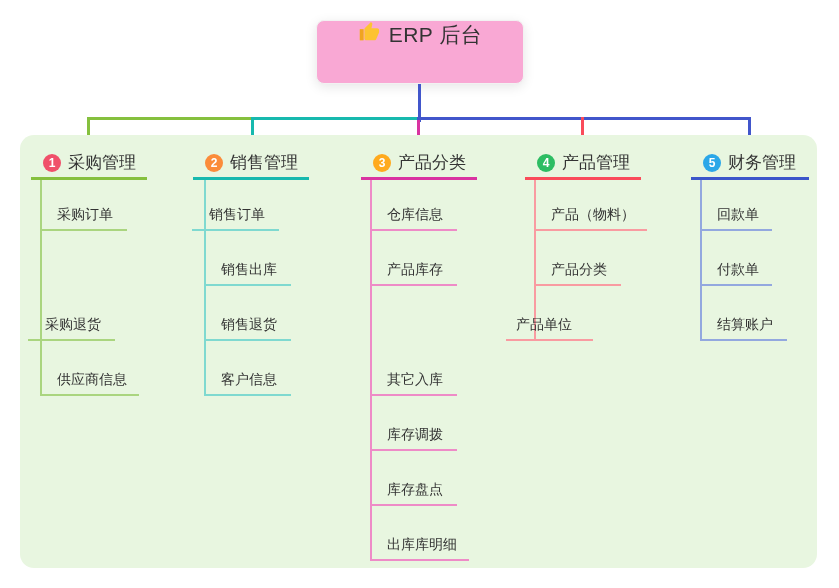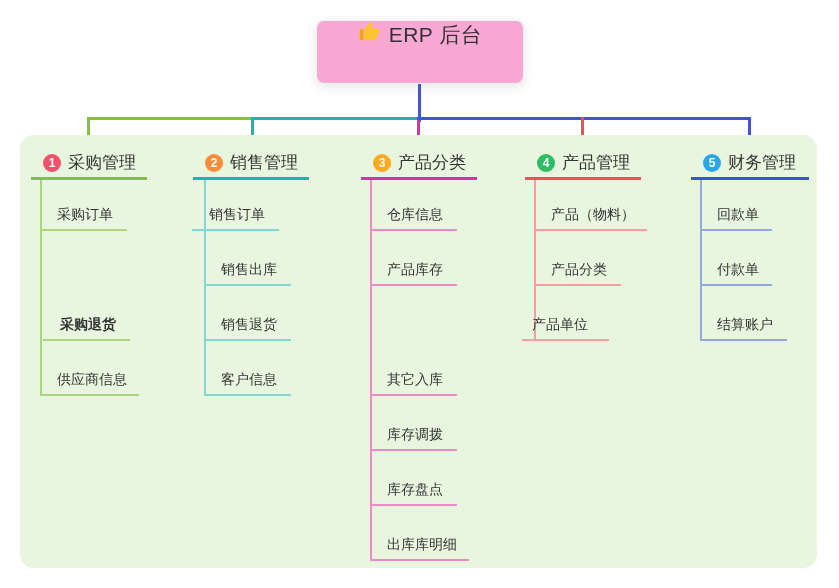--- a/index.html
+++ b/index.html
@@ -57,21 +57,21 @@
   <div class="line" style="left: 748px; top: 117px; width: 3px; height: 31px; background-color: rgb(65, 86, 203);"></div>
 
   <div class="panel" style="background-color: rgb(232, 246, 224);"></div>
 
   <div class="branch-header" style="left: 31px; width: 116px; border-bottom-color: rgb(133, 192, 62);">
     <span class="badge" style="background-color: rgb(240, 80, 106);">1</span>
     <span class="branch-label">采购管理</span>
   </div>
   <div class="line" style="left: 40px; top: 180px; width: 2px; height: 216px; background-color: rgb(170, 213, 127);"></div>
   <div class="child" style="left: 40px; top: 197px; width: 87px; border-bottom-color: rgb(170, 213, 127);">采购订单</div>
-  <div class="child" style="left: 43px; top: 307px; width: 87px; border-bottom-color: rgb(170, 213, 127); font-weight: bold;">采购退货</div>
+  <div class="child" style="left: 28px; top: 307px; width: 87px; border-bottom-color: rgb(170, 213, 127);">采购退货</div>
   <div class="child" style="left: 40px; top: 362px; width: 99px; border-bottom-color: rgb(170, 213, 127);">供应商信息</div>
 
   <div class="branch-header" style="left: 193px; width: 116px; border-bottom-color: rgb(23, 185, 174);">
     <span class="badge" style="background-color: rgb(251, 140, 58);">2</span>
     <span class="branch-label">销售管理</span>
   </div>
   <div class="line" style="left: 204px; top: 180px; width: 2px; height: 216px; background-color: rgb(127, 217, 208);"></div>
   <div class="child" style="left: 192px; top: 197px; width: 87px; border-bottom-color: rgb(127, 217, 208);">销售订单</div>
   <div class="child" style="left: 204px; top: 252px; width: 87px; border-bottom-color: rgb(127, 217, 208);">销售出库</div>
   <div class="child" style="left: 204px; top: 362px; width: 87px; border-bottom-color: rgb(127, 217, 208);">客户信息</div>
@@ -89,21 +89,21 @@
   <div class="child" style="left: 370px; top: 472px; width: 87px; border-bottom-color: rgb(238, 139, 199);">库存盘点</div>
   <div class="child" style="left: 370px; top: 527px; width: 99px; border-bottom-color: rgb(238, 139, 199);">出库库明细</div>
 
   <div class="branch-header" style="left: 525px; width: 116px; border-bottom-color: rgb(250, 75, 90);">
     <span class="badge" style="background-color: rgb(45, 189, 99);">4</span>
     <span class="branch-label">产品管理</span>
   </div>
   <div class="line" style="left: 534px; top: 180px; width: 2px; height: 161px; background-color: rgb(249, 155, 161);"></div>
   <div class="child" style="left: 534px; top: 197px; width: 113px; border-bottom-color: rgb(249, 155, 161);">产品（物料）</div>
   <div class="child" style="left: 534px; top: 252px; width: 87px; border-bottom-color: rgb(249, 155, 161);">产品分类</div>
-  <div class="child" style="left: 522px; top: 307px; width: 87px; border-bottom-color: rgb(249, 155, 161); padding-left: 10px;">产品单位</div>
+  <div class="child" style="left: 506px; top: 307px; width: 87px; border-bottom-color: rgb(249, 155, 161); padding-left: 10px;">产品单位</div>
 
   <div class="branch-header" style="left: 691px; width: 118px; border-bottom-color: rgb(60, 86, 202);">
     <span class="badge" style="background-color: rgb(43, 167, 232);">5</span>
     <span class="branch-label">财务管理</span>
   </div>
   <div class="line" style="left: 700px; top: 180px; width: 2px; height: 161px; background-color: rgb(147, 168, 223);"></div>
   <div class="child" style="left: 700px; top: 197px; width: 72px; border-bottom-color: rgb(147, 168, 223);">回款单</div>
   <div class="child" style="left: 700px; top: 252px; width: 72px; border-bottom-color: rgb(147, 168, 223);">付款单</div>
   <div class="child" style="left: 700px; top: 307px; width: 87px; border-bottom-color: rgb(147, 168, 223);">结算账户</div>
 

